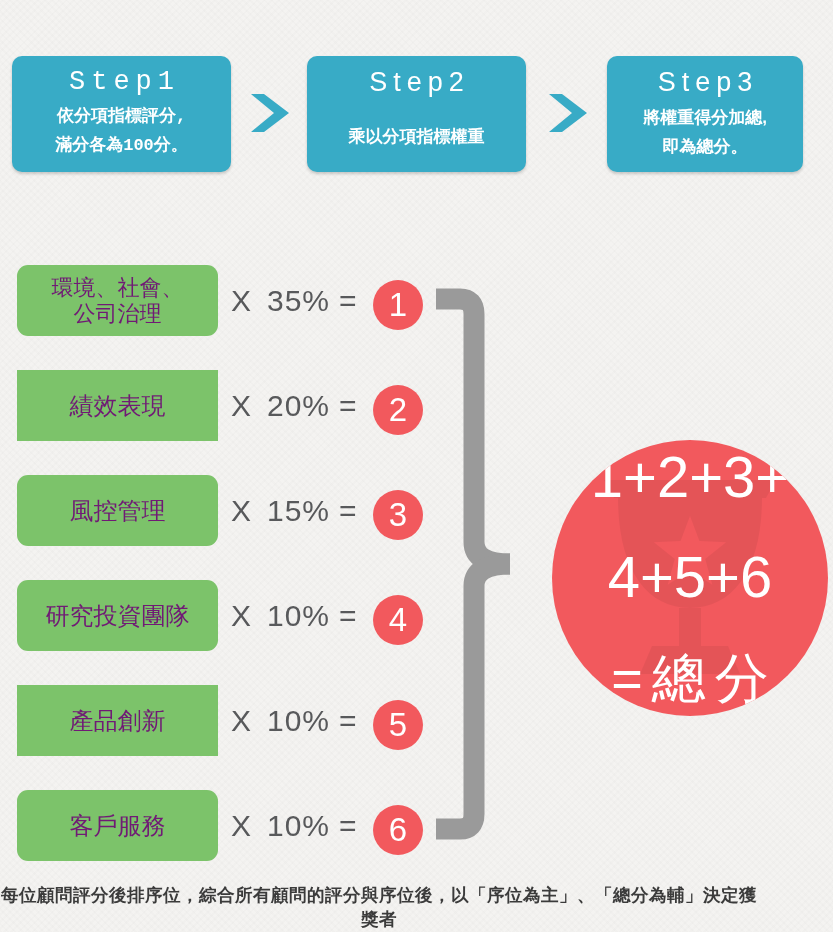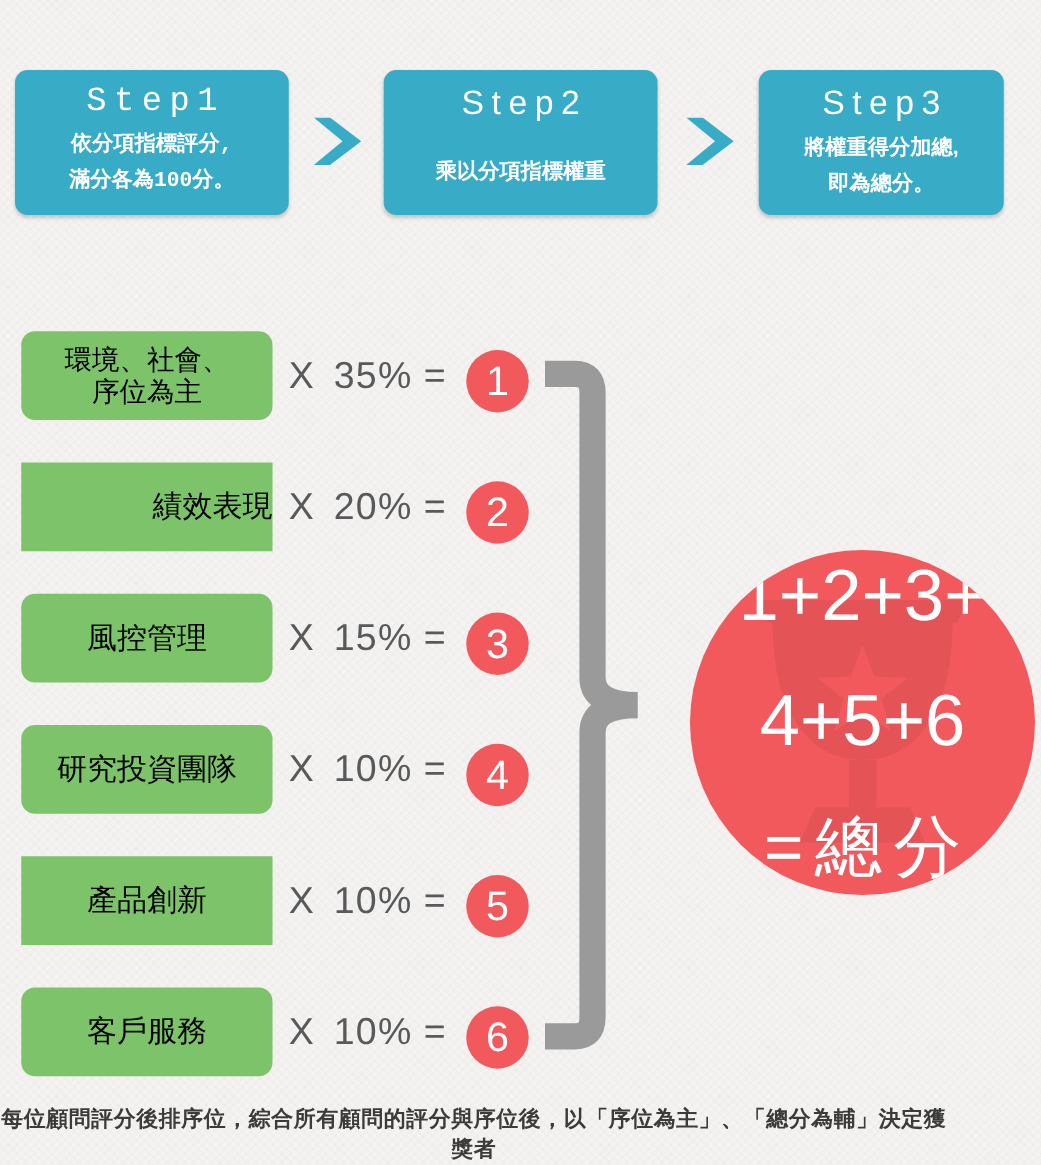--- a/index.html
+++ b/index.html
@@ -33,28 +33,28 @@
     text-indent:6px; 
   }
   .step-desc{margin-top:5px;font-size:17px;font-weight:700;line-height:29px;}
   .step2 .step-desc{margin-top:24px;}
   .arrow{position:absolute;top:94px;width:38px;height:38px;}
   .arrow1{left:251px;}
   .arrow2{left:549px;}
   
   .crit-box{
     position:absolute;left:17px;width:201px;height:71px;
-    background:#7cc36a;color:#000000;
+    background:#7cc36a;color:#701a75;
     display:flex;flex-direction:column;align-items:center;justify-content:center;
     text-align:center;font-size:24px;line-height:27px;
   }
   .crit-box.rounded{border-radius:11px;}
   .crit-box .l2:empty{display:none;}
   .crit-box.twolines{font-size:22px;line-height:26px;}
-  .r1{top:265px;} .r2{top:370px;align-items:flex-end;} .r3{top:475px;} .r4{top:580px;} .r5{top:685px;} .r6{top:790px;}
+  .r1{top:265px;} .r2{top:370px;} .r3{top:475px;} .r4{top:580px;} .r5{top:685px;} .r6{top:790px;}
   .equation{
     position:absolute;left:231px;width:140px;height:44px;
     display:flex;align-items:center;
     color:#58595b;font-size:30px;letter-spacing:1px;
   }
   .equation .mult{width:36px;text-align:left;}
   .equation .wt{width:72px;text-align:left;}
   .equation .eq{width:28px;text-align:left;}
   .eq-r1{top:279px;} .eq-r2{top:384px;} .eq-r3{top:489px;} .eq-r4{top:594px;} .eq-r5{top:699px;} .eq-r6{top:804px;}
   .badge{
@@ -114,21 +114,21 @@
   <div class="step-box step3">
     <div class="step-title">Step3</div>
     <div class="step-desc">
       <div>將權重得分加總,</div>
       <div>即為總分。</div>
     </div>
   </div>
 
   <div class="crit-box rounded twolines r1">
     <div class="l1">環境、社會、</div>
-    <div class="l2">序位為主</div>
+    <div class="l2">公司治理</div>
   </div>
   <div class="equation eq-r1">
     <span class="mult">X</span>
     <span class="wt">35%</span>
     <span class="eq">=</span>
   </div>
   <div class="badge b-r1">
     <span>1</span>
   </div>
 

